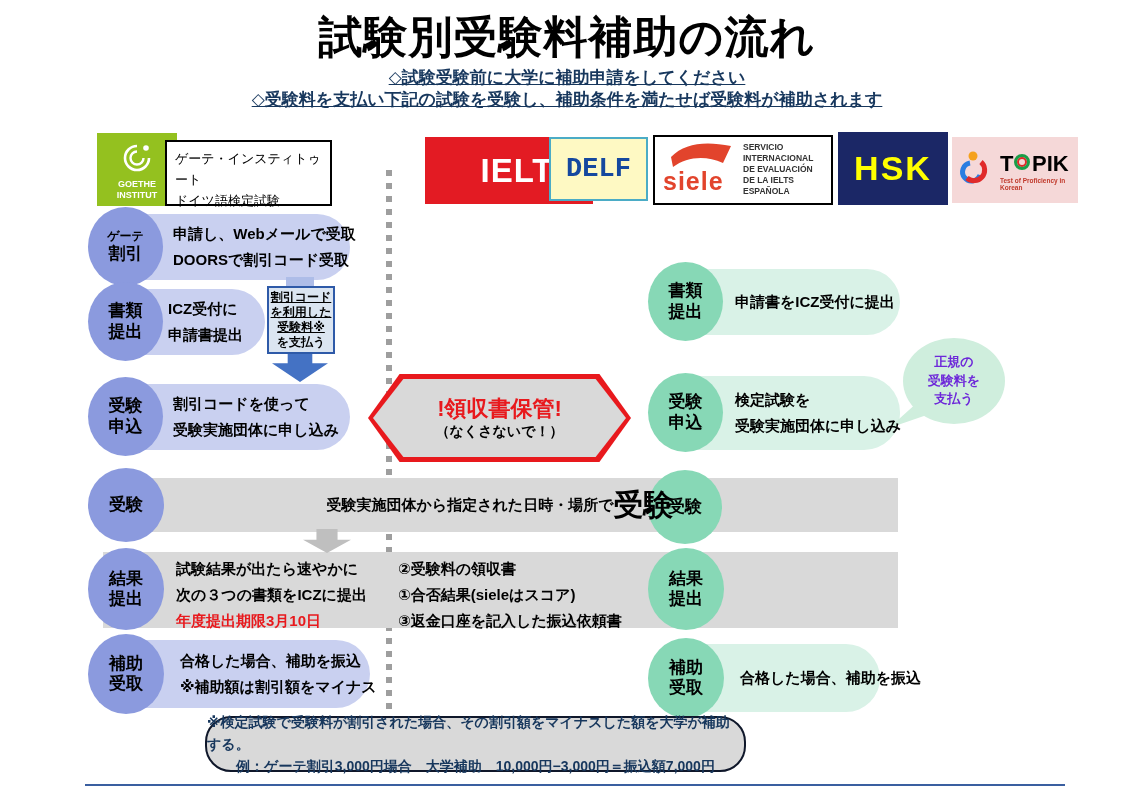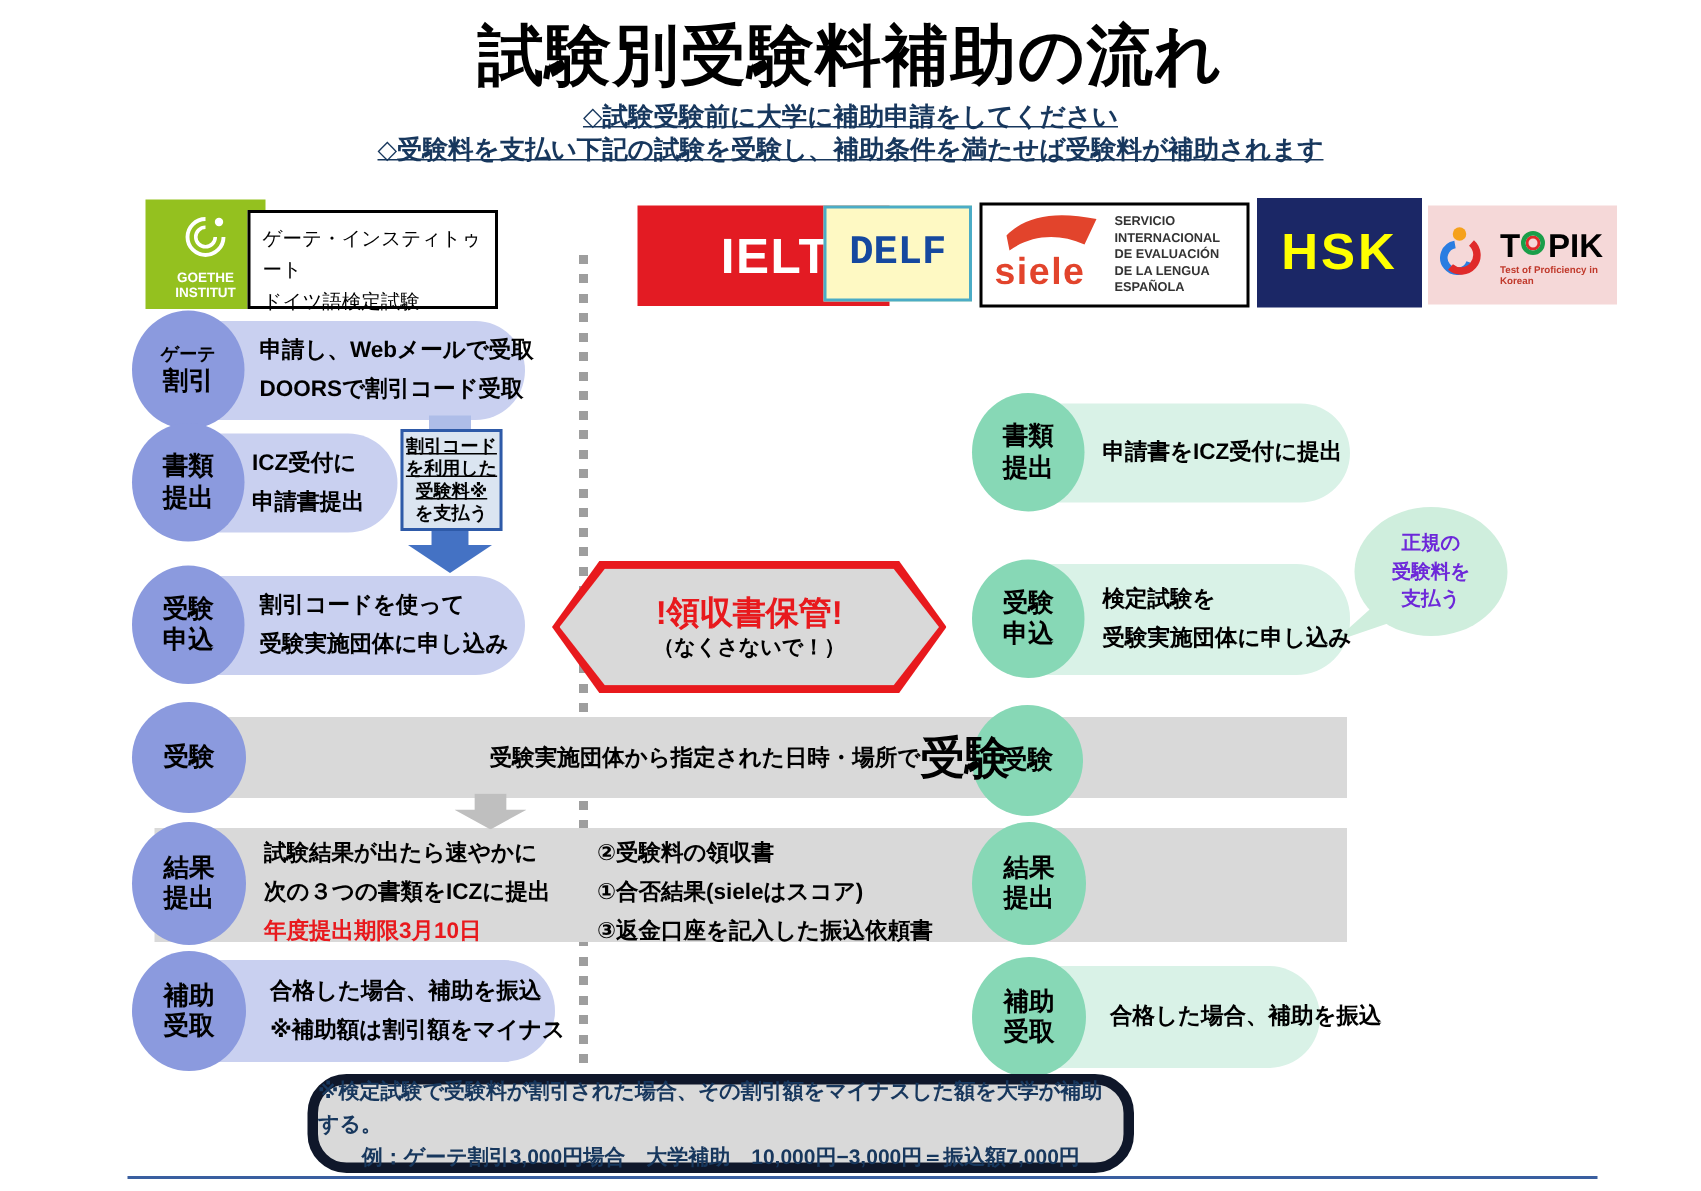--- a/index.html
+++ b/index.html
@@ -29,21 +29,21 @@
   .hex-sub{color:#000;font-size:14px;font-weight:bold;}
   .notebox{position:absolute;left:267px;top:286px;width:64px;height:62px;background:#dbe5f1;border:2px solid #2e5aa8;
     z-index:5;font-size:12px;font-weight:bold;text-align:center;line-height:15px;padding-top:2px;color:#000;}
   .notebox span{display:block;}
   .u{text-decoration:underline;}
   .logo-box{position:absolute;z-index:4;display:flex;align-items:center;justify-content:center;}
   .bubble{position:absolute;left:903px;top:338px;width:102px;height:86px;border-radius:50%;background:#cfeedd;z-index:4;
     display:flex;flex-direction:column;align-items:center;justify-content:center;font-size:13px;font-weight:bold;color:#6d28d9;line-height:1.45;text-align:center;}
   .bubble-tail{position:absolute;left:889px;top:392px;width:40px;height:36px;background:#cfeedd;z-index:3;
     clip-path:polygon(100% 0,100% 62%,0 100%);}
-  .footer-note{position:absolute;left:205px;top:716px;width:537px;height:52px;background:#d9d9d9;border:7px solid #0f172a;
+  .footer-note{position:absolute;left:205px;top:716px;width:537px;height:52px;background:#d9d9d9;border:2px solid #0f172a;
     border-radius:26px;z-index:4;display:flex;flex-direction:column;align-items:center;justify-content:center;
     color:#17375d;font-size:14px;font-weight:bold;line-height:22px;}
   .bottom-rule{position:absolute;left:85px;top:784px;width:980px;height:2px;background:#3a5fa0;z-index:2;}
   .bandtext{position:absolute;z-index:4;display:flex;align-items:center;justify-content:center;font-weight:bold;color:#000;}
   .redtxt{color:#e8191d;}
   .small-badge-line{font-size:12px;display:block;}
   .badge-line{font-size:17px;display:block;}
 </style>
 </head>
 <body>
@@ -89,21 +89,21 @@
         <svg width="74" height="32" viewBox="0 0 74 32">
           <path d="M8 18 C 22 4, 42 2, 68 7 L 60 24 C 42 16, 24 18, 10 28 Z" fill="#e2442c"></path>
         </svg>
       </span>
       <span style="position:absolute;left:8px;top:30px;color:#e2442c;font-weight:900;font-size:25px;letter-spacing:1px;">siele</span>
     </div>
     <div style="flex:1;padding-top:5px;font-size:8.5px;font-weight:bold;color:#333;line-height:11px;">
       <span style="display:block;">SERVICIO</span>
       <span style="display:block;">INTERNACIONAL</span>
       <span style="display:block;">DE EVALUACIÓN</span>
-      <span style="display:block;">DE LA LENGUA</span>
+      <span style="display:block;">DE LA IELTS</span>
       <span style="display:block;">ESPAÑOLA</span>
     </div>
   </div>
 
   <div class="logo-box" style="left:838px;top:132px;width:110px;height:73px;background:#1b2766;">
     <span style="color:#ffff00;font-weight:900;font-size:34px;letter-spacing:2px;">HSK</span>
   </div>
 
   <div class="abs" style="left:952px;top:137px;width:126px;height:66px;background:#f5d8d8;z-index:4;">
     <span style="position:absolute;left:4px;top:12px;">

